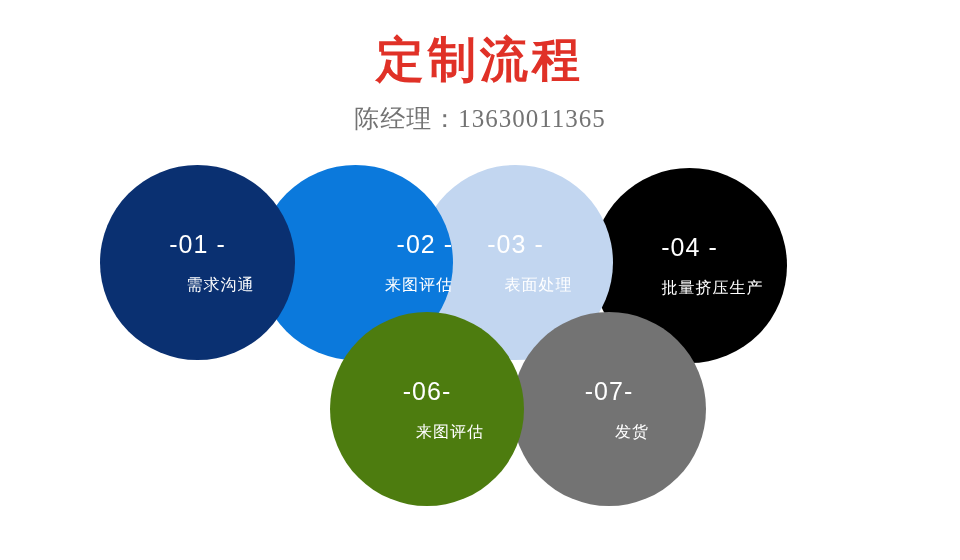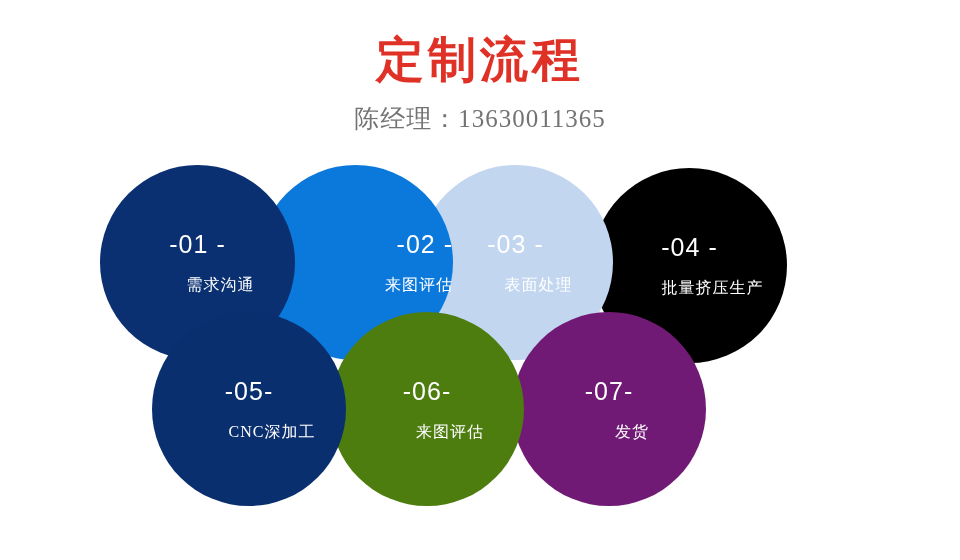--- a/index.html
+++ b/index.html
@@ -101,27 +101,23 @@
         <div class="label">来图评估</div>
       </div>
       <div class="node" style="left: 418px; top: 165px; width: 195px; height: 195px; background: rgb(194, 214, 240); z-index: 4; text-align: center;">
         <div class="num">-03 -</div>
         <div class="label">表面处理</div>
       </div>
       <div class="node" style="left: 592px; top: 168px; width: 195px; height: 195px; background: #000000; z-index: 3;">
         <div class="num">-04 -</div>
         <div class="label">批量挤压生产</div>
       </div>
-      <div class="node" style="left: 152px; top: 312px; width: 194px; height: 194px; background: rgb(10, 47, 110); z-index: 9;">
-        <div class="num">-05-</div>
-        <div class="label">CNC深加工</div>
-      </div>
       <div class="node" style="left: 330px; top: 312px; width: 194px; height: 194px; background: #4d7c0f; z-index: 8;">
         <div class="num">-06-</div>
         <div class="label">来图评估</div>
       </div>
-      <div class="node" style="left: 512px; top: 312px; width: 194px; height: 194px; background: #701a75; z-index: 7;">
+      <div class="node" style="left: 512px; top: 312px; width: 194px; height: 194px; background: #737373; z-index: 7;">
         <div class="num">-07-</div>
         <div class="label">发货</div>
       </div>
     </div>
 
 </div>
 
 </body></html>

